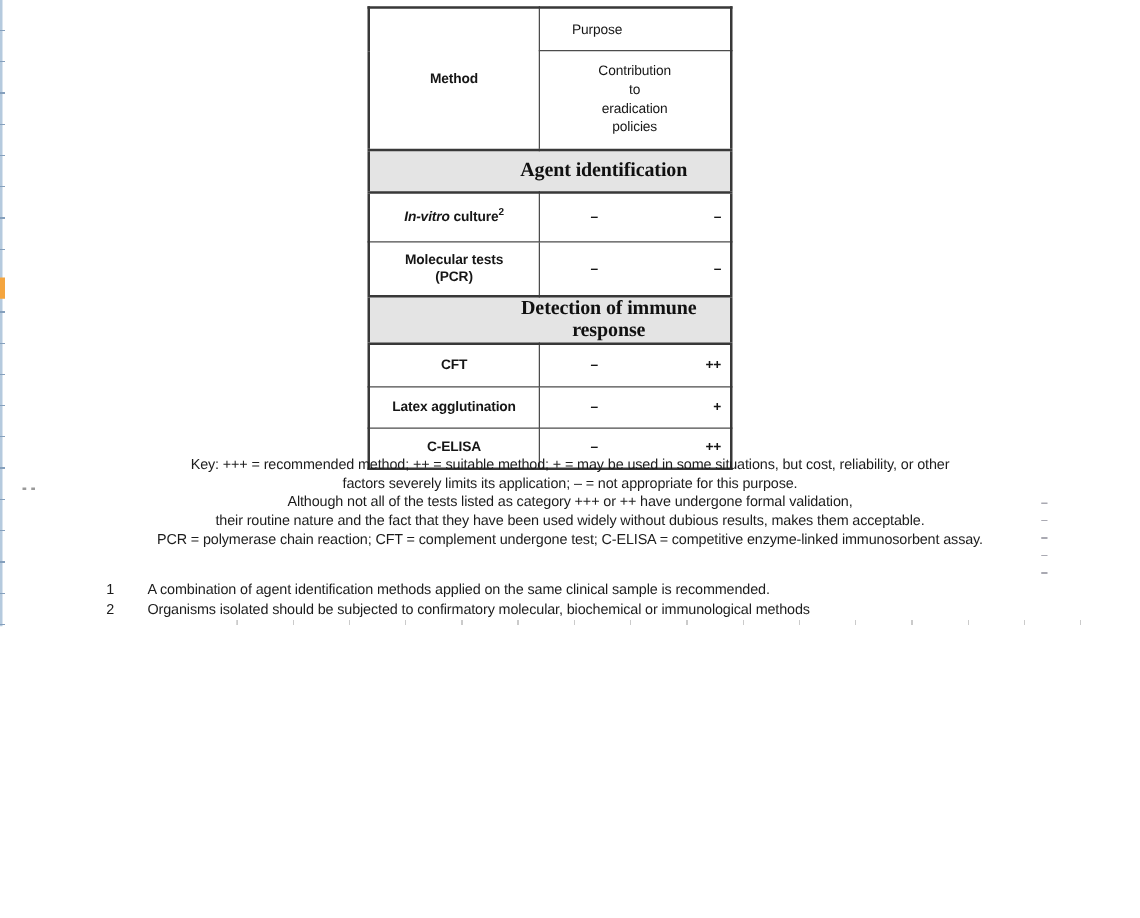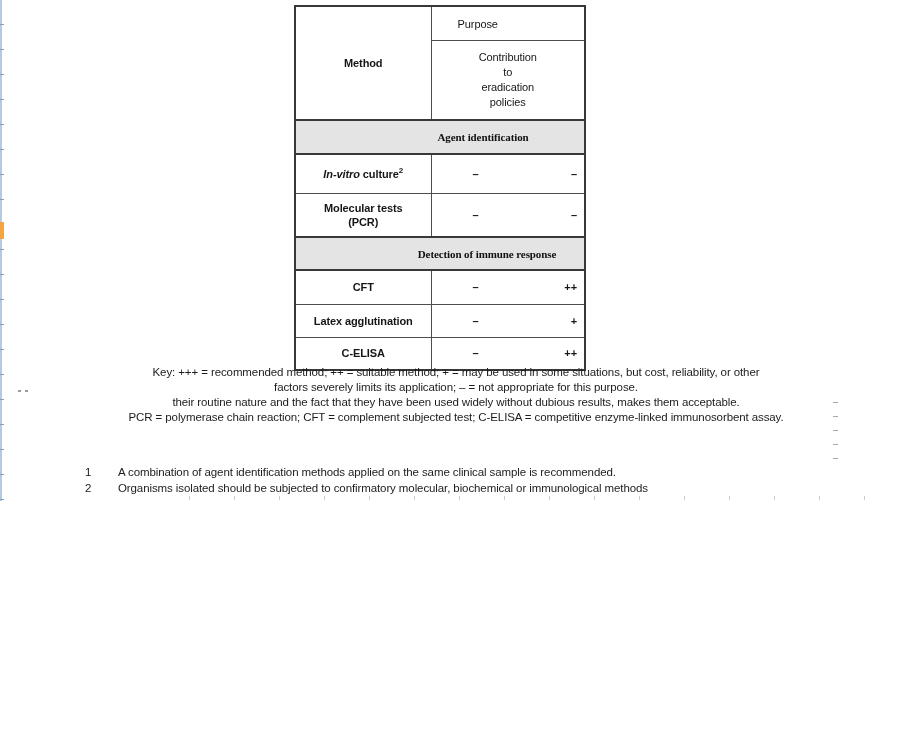--- a/index.html
+++ b/index.html
@@ -22,21 +22,21 @@
 
   
   .doc-table{position:absolute;left:294px;top:5px;border-collapse:collapse;table-layout:fixed;width:290px;
     border:2px solid #383838;}
   .doc-table td{border:1px solid #4c4c4c;padding:0;vertical-align:middle;
     font-size:11px;letter-spacing:-0.1px;color:#161616;}
   td.hdr{font-weight:bold;text-align:center;}
   td.purpose-hdr{height:33px;font-weight:normal;text-align:center;padding-right:60px;}
   td.purpose-sub{height:78px;text-align:center;font-weight:normal;line-height:15px;}
   td.band{background:#e4e4e4;border-top:2px solid #383838;border-bottom:2px solid #383838;
-    font-family:"Liberation Serif", serif;font-weight:bold;font-size:11px;text-align:center;color:#111;}
+    font-family:"Liberation Serif", serif;font-weight:bold;font-size:16px;text-align:center;color:#111;}
   td.band.band1{height:32px;padding-left:86px;}
   td.band.band2{height:31px;padding-left:94px;}
   td.mname{font-weight:bold;text-align:center;line-height:14px;}
   td.vals{}
   .vwrap{display:flex;align-items:center;width:100%;}
   .v1{width:88px;text-align:center;font-weight:bold;}
   .v2{margin-left:auto;padding-right:7px;font-weight:bold;}
   .r-invitro{height:39px;}
   .r-pcr{height:44px;}
   .r-cft{height:34px;}
@@ -136,22 +136,23 @@
         <span class="v2">++</span>
       </div>
     </td>
   </tr>
 </tbody>
   </table>
 
 <div class="key-block">
   <div>Key: +++ = recommended method; ++ = suitable method; + = may be used in some situations, but cost, reliability, or other</div>
   <div>factors severely limits its application; – = not appropriate for this purpose.</div>
+  <div>Although not all of the tests listed as category +++ or ++ have undergone formal validation,</div>
   <div>their routine nature and the fact that they have been used widely without dubious results, makes them acceptable.</div>
-  <div>PCR = polymerase chain reaction; CFT = complement subjected test; C-ELISA = competitive enzyme-linked immunosorbent assay.</div>
+  <div>PCR = polymerase chain reaction; CFT = complement undergone test; C-ELISA = competitive enzyme-linked immunosorbent assay.</div>
 </div>
 
 <div class="footnotes">
   <div class="fn-row">
     <span class="fn-num">1</span>
     <span class="fn-text">A combination of agent identification methods applied on the same clinical sample is recommended.</span>
   </div>
   <div class="fn-row">
     <span class="fn-num">2</span>
     <span class="fn-text">Organisms isolated should be subjected to confirmatory molecular, biochemical or immunological methods</span>

